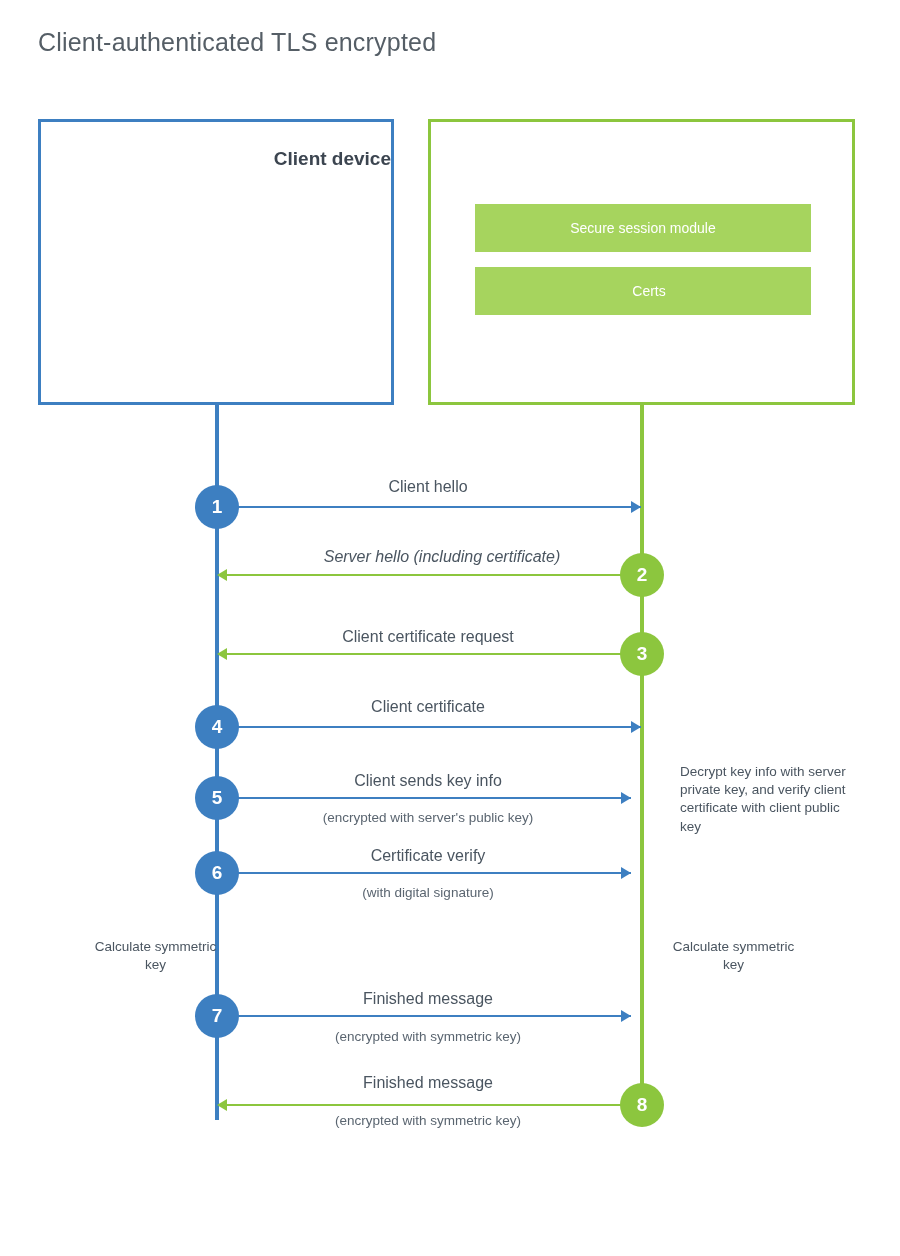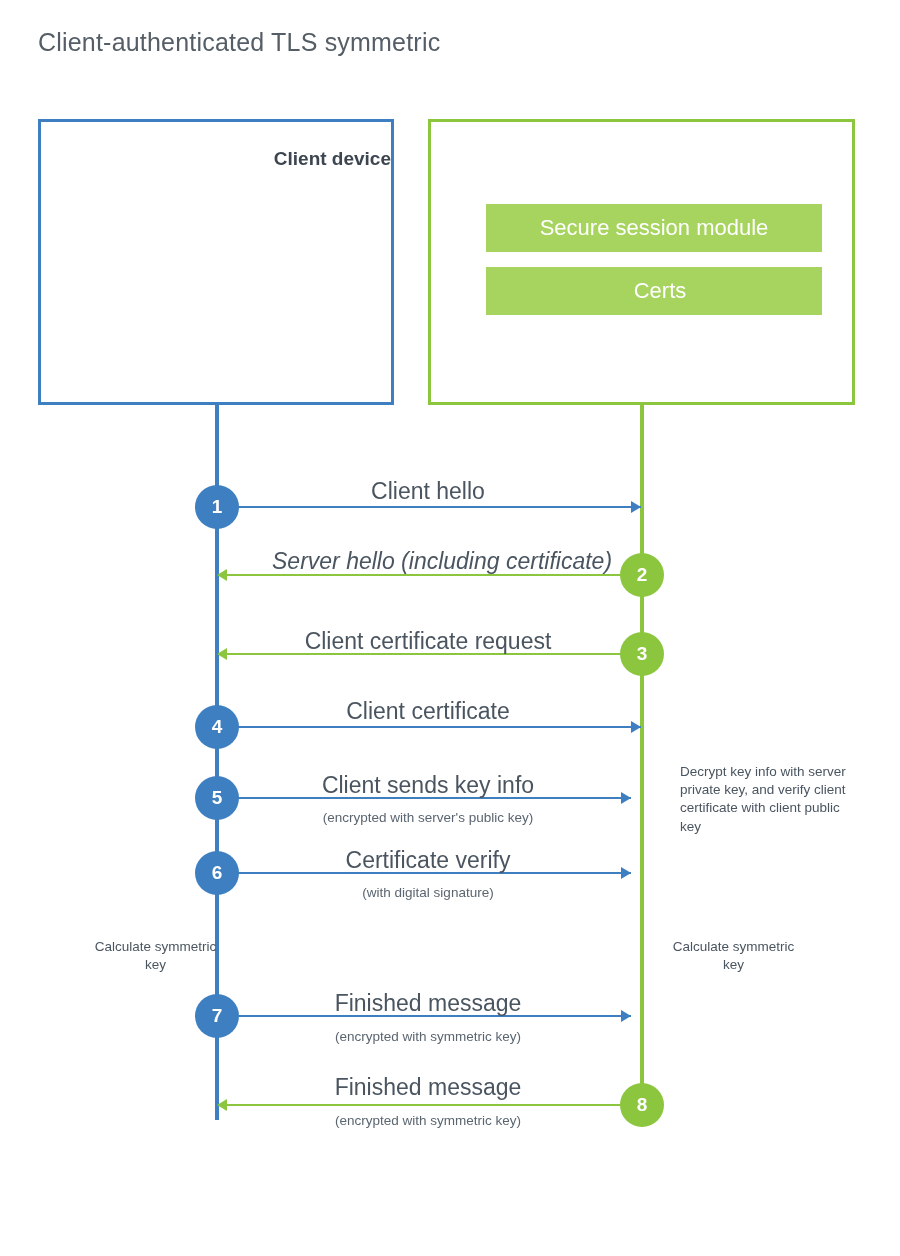--- a/index.html
+++ b/index.html
@@ -68,26 +68,26 @@
     font-size: 19px;
     display: flex;
     align-items: center;
     justify-content: center;
     text-align: center;
     line-height: 1.35;
   }
 
   .server-block {
     position: absolute;
-    left: 55px;
+    left: 44px;
     width: 336px;
     height: 48px;
     background: #a6d45e;
     color: #ffffff;
-    font-size: 22px;
+    font-size: 14px;
     display: flex;
     align-items: center;
     justify-content: center;
     box-sizing: border-box;
   }
   #server-block-0 { top: 82px; }
   #server-block-1 { top: 145px; padding-left: 12px; }
   #server-block-2 { top: 206px; }
 
   
@@ -137,21 +137,21 @@
     display: flex;
     align-items: center;
     justify-content: center;
   }
   .badge-blue { background: #3d7fc1; }
   .badge-green { background: #8cc63e; }
 
   
   .msg-label {
     position: absolute;
-    font-size: 23px;
+    font-size: 16px;
     color: #4a5560;
     text-align: center;
     white-space: nowrap;
   }
   .msg-sub {
     position: absolute;
     font-size: 13.5px;
     color: #5a6570;
     text-align: center;
     white-space: nowrap;
@@ -159,21 +159,21 @@
   .side-note {
     position: absolute;
     font-size: 13.5px;
     color: #4a5560;
     line-height: 1.35;
   }
 </style>
 </head>
 <body>
 
-<div id="diagram-title">Client-authenticated TLS symmetric</div>
+<div id="diagram-title">Client-authenticated TLS encrypted</div>
 
 <div class="party-box" id="client-box">
   <div class="party-title">Client device</div>
 </div>
 
 <div class="party-box" id="server-box">
   <div class="server-block" id="server-block-0">Secure session module</div>
   <div class="server-block" id="server-block-1">Certs</div>
 </div>
 

